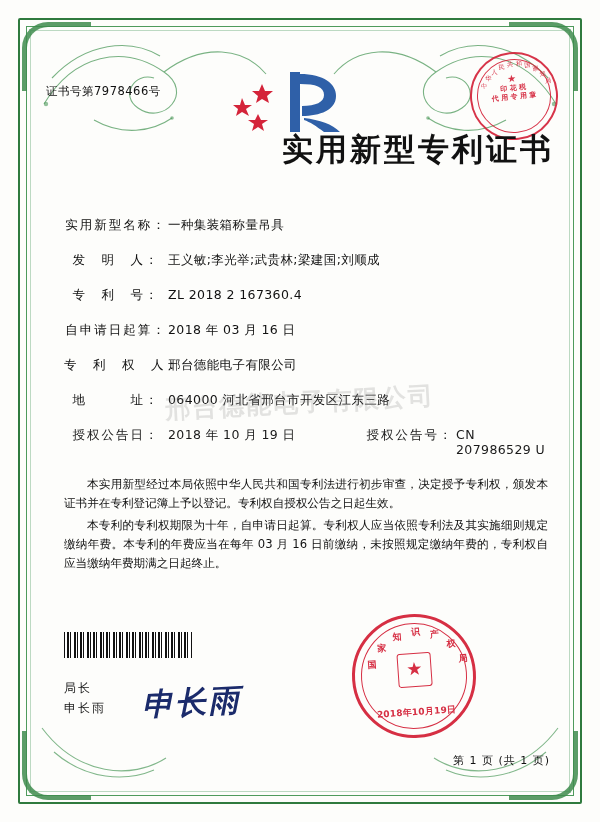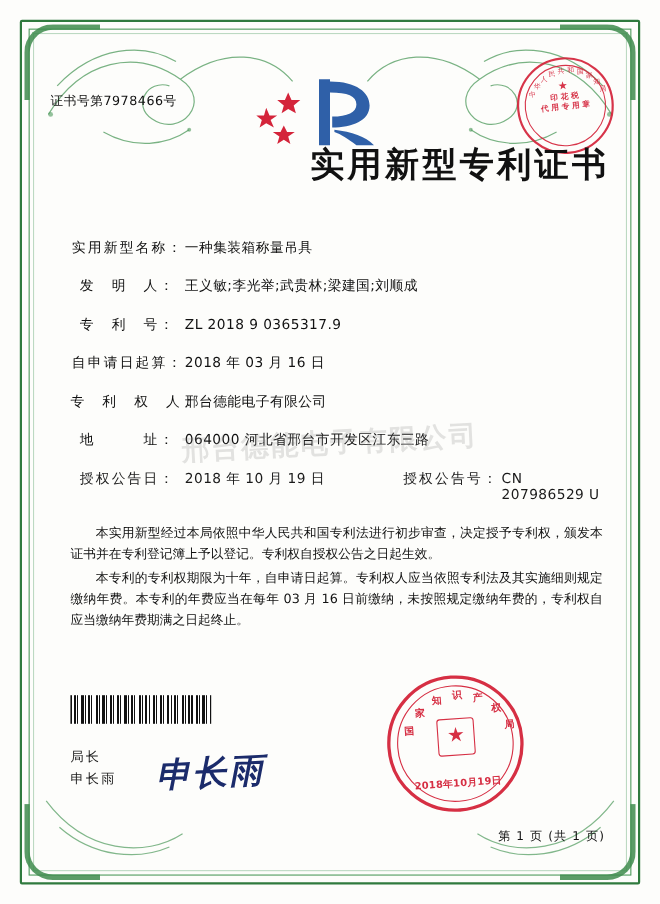--- a/index.html
+++ b/index.html
@@ -397,21 +397,21 @@
         <div class="field-value">一种集装箱称量吊具</div>
       </div>
 
       <div class="field-row">
         <div class="field-label">发　明　人：</div>
         <div class="field-value">王义敏;李光举;武贵林;梁建国;刘顺成</div>
       </div>
 
       <div class="field-row">
         <div class="field-label">专　利　号：</div>
-        <div class="field-value">ZL 2018 9 0365317.9</div>
+        <div class="field-value">ZL 2018 2 167360.4</div>
       </div>
 
       <div class="field-row">
         <div class="field-label">自申请日起算：</div>
         <div class="field-value">2018 年 03 月 16 日</div>
       </div>
 
       <div class="field-row">
         <div class="field-label">专　利　权　人：</div>
         <div class="field-value">邢台德能电子有限公司</div>

